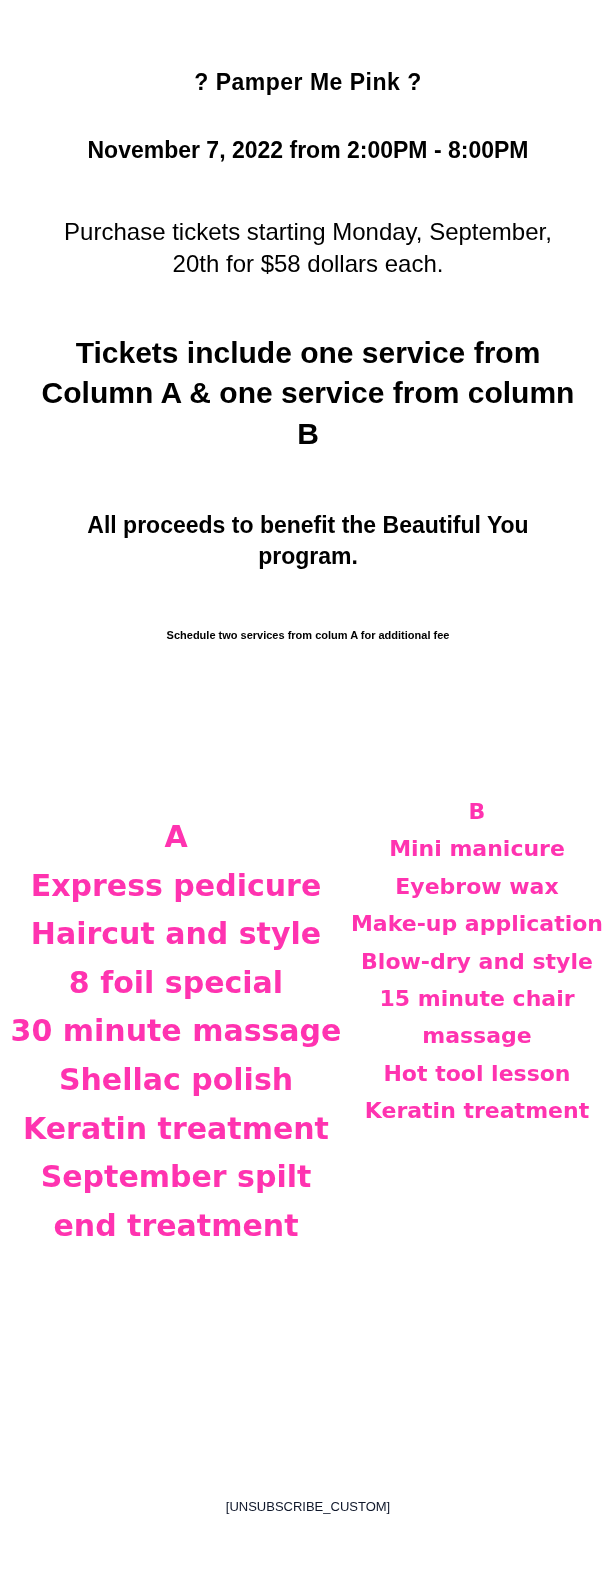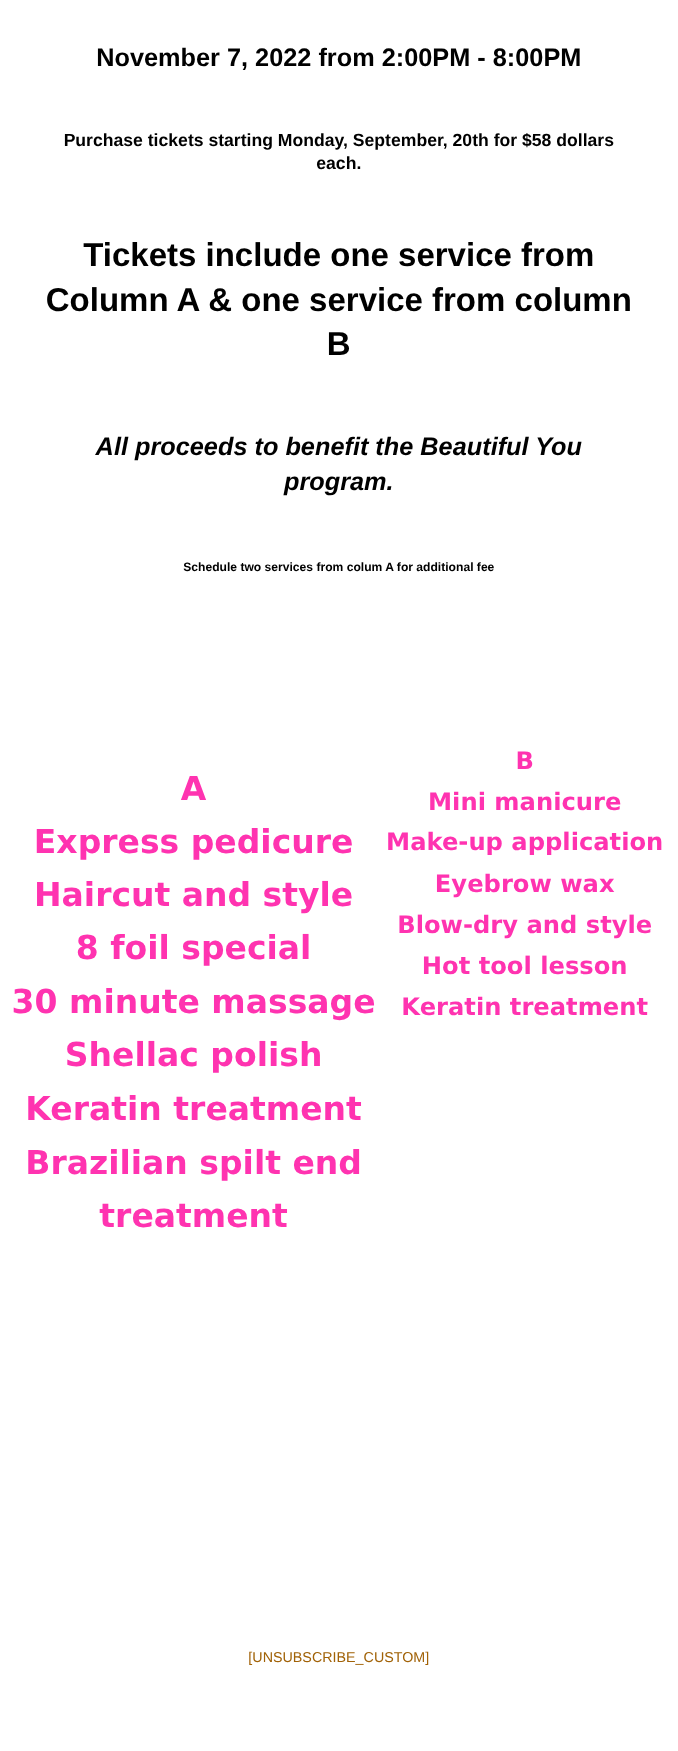--- a/index.html
+++ b/index.html
@@ -34,22 +34,22 @@
     line-height: 1.3;
   }
   .line-date {
     font-size: 23px;
     font-weight: bold;
     margin: 0;
     padding-top: 38px;
     line-height: 1.3;
   }
   .line-purchase {
-    font-size: 16px;
-    font-weight: bold;
+    font-size: 24px;
+    font-weight: normal;
     margin: 0;
     padding-top: 50px;
     line-height: 1.35;
     padding-left: 40px;
     padding-right: 40px;
   }
   .line-include {
     font-size: 30px;
     font-weight: bold;
     margin: 0;
@@ -59,21 +59,20 @@
     padding-right: 14px;
   }
   .line-proceeds {
     font-size: 23px;
     font-weight: bold;
     margin: 0;
     padding-top: 56px;
     line-height: 1.35;
     padding-left: 30px;
     padding-right: 30px;
-    font-style: italic;
   }
   .line-schedule {
     font-size: 11px;
     font-weight: bold;
     margin: 0;
     padding-top: 56px;
     line-height: 1.35;
     padding-left: 10px;
     padding-right: 10px;
   }
@@ -110,55 +109,57 @@
     display: block;
   }
   .footer {
     position: absolute;
     bottom: 0;
     left: 0;
     width: 616px;
     text-align: center;
     padding-bottom: 78px;
     font-size: 13px;
-    color: #a16207;
+    color: #0f172a;
   }
 </style>
 </head>
 <body>
 
 <div class="page">
 
   <div class="header-block">
+    <div class="line-title">?  Pamper Me Pink   ?</div>
     <div class="line-date">November 7, 2022 from 2:00PM - 8:00PM</div>
     <div class="line-purchase">Purchase tickets starting Monday, September, 20th for $58 dollars each.</div>
     <div class="line-include">Tickets include one service from Column A &amp; one service from column B</div>
     <div class="line-proceeds">All proceeds to benefit the Beautiful You program.</div>
     <div class="line-schedule">Schedule two services from colum A for additional fee</div>
   </div>
 
   <div class="columns">
 
     <div class="col col-a">
       <span class="col-heading">A</span>
       <span class="col-item">Express pedicure</span>
       <span class="col-item">Haircut and style</span>
       <span class="col-item">8 foil special</span>
       <span class="col-item">30 minute massage</span>
       <span class="col-item">Shellac polish</span>
       <span class="col-item">Keratin treatment</span>
-      <span class="col-item">Brazilian spilt end treatment</span>
+      <span class="col-item">September spilt end treatment</span>
     </div>
 
     <div class="col col-b">
       <span class="col-heading">B</span>
       <span class="col-item">Mini manicure</span>
+      <span class="col-item">Eyebrow wax</span>
       <span class="col-item">Make-up application</span>
-      <span class="col-item">Eyebrow wax</span>
       <span class="col-item">Blow-dry and style</span>
+      <span class="col-item">15 minute chair massage</span>
       <span class="col-item">Hot tool lesson</span>
       <span class="col-item">Keratin treatment</span>
     </div>
 
   </div>
 
   <div class="footer">
     <span>[UNSUBSCRIBE_CUSTOM]</span>
   </div>
 

